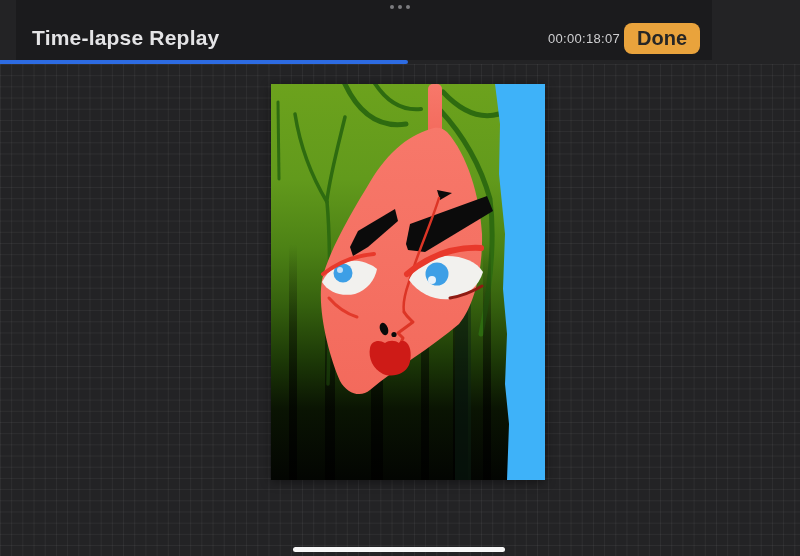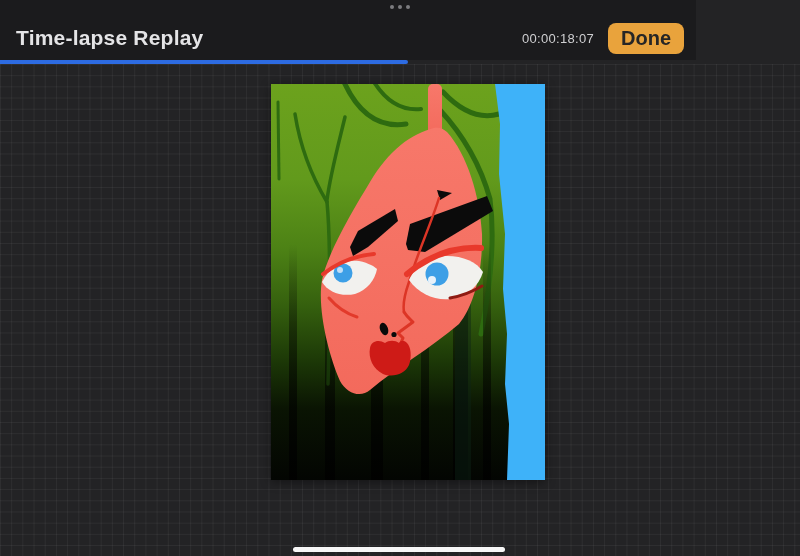--- a/index.html
+++ b/index.html
@@ -2,26 +2,26 @@
 <html><head>
 <meta charset="utf-8">
 <style>
   * { margin:0; padding:0; box-sizing:border-box; }
   html,body { width:800px; height:556px; background:#111; }
   body { font-family:"Liberation Sans","DejaVu Sans",sans-serif; }
   .screen { position:relative; width:800px; height:556px; overflow:hidden; background:#232325; }
 
   
   .header {
-    position:absolute; left:0; top:0; width:696px; height:60px;
+    position:absolute; left:16px; top:0; width:696px; height:60px;
     background:#1b1b1d; display:flex; align-items:center;
     padding:16px 12px 0 16px; z-index:5;
   }
   .title { font-size:21px; font-weight:700; color:#e4e4e6; letter-spacing:.2px; }
-  .header-right { margin-left:auto; display:flex; align-items:center; gap:14px; }
+  .header-right { margin-left:auto; display:flex; align-items:center; gap:4px; }
   .timestamp { font-size:13px; color:#cfcfd1; letter-spacing:.3px; }
   .done-btn {
     background:#e9a33c; color:#262626; border:none; font-weight:700;
     font-size:20px; padding:4px 13px; border-radius:8px; cursor:pointer;
     font-family:inherit;
   }
   .multitask-handle {
     position:absolute; top:5px; left:50%; transform:translateX(-50%);
     display:flex; gap:4px; z-index:6;
   }

